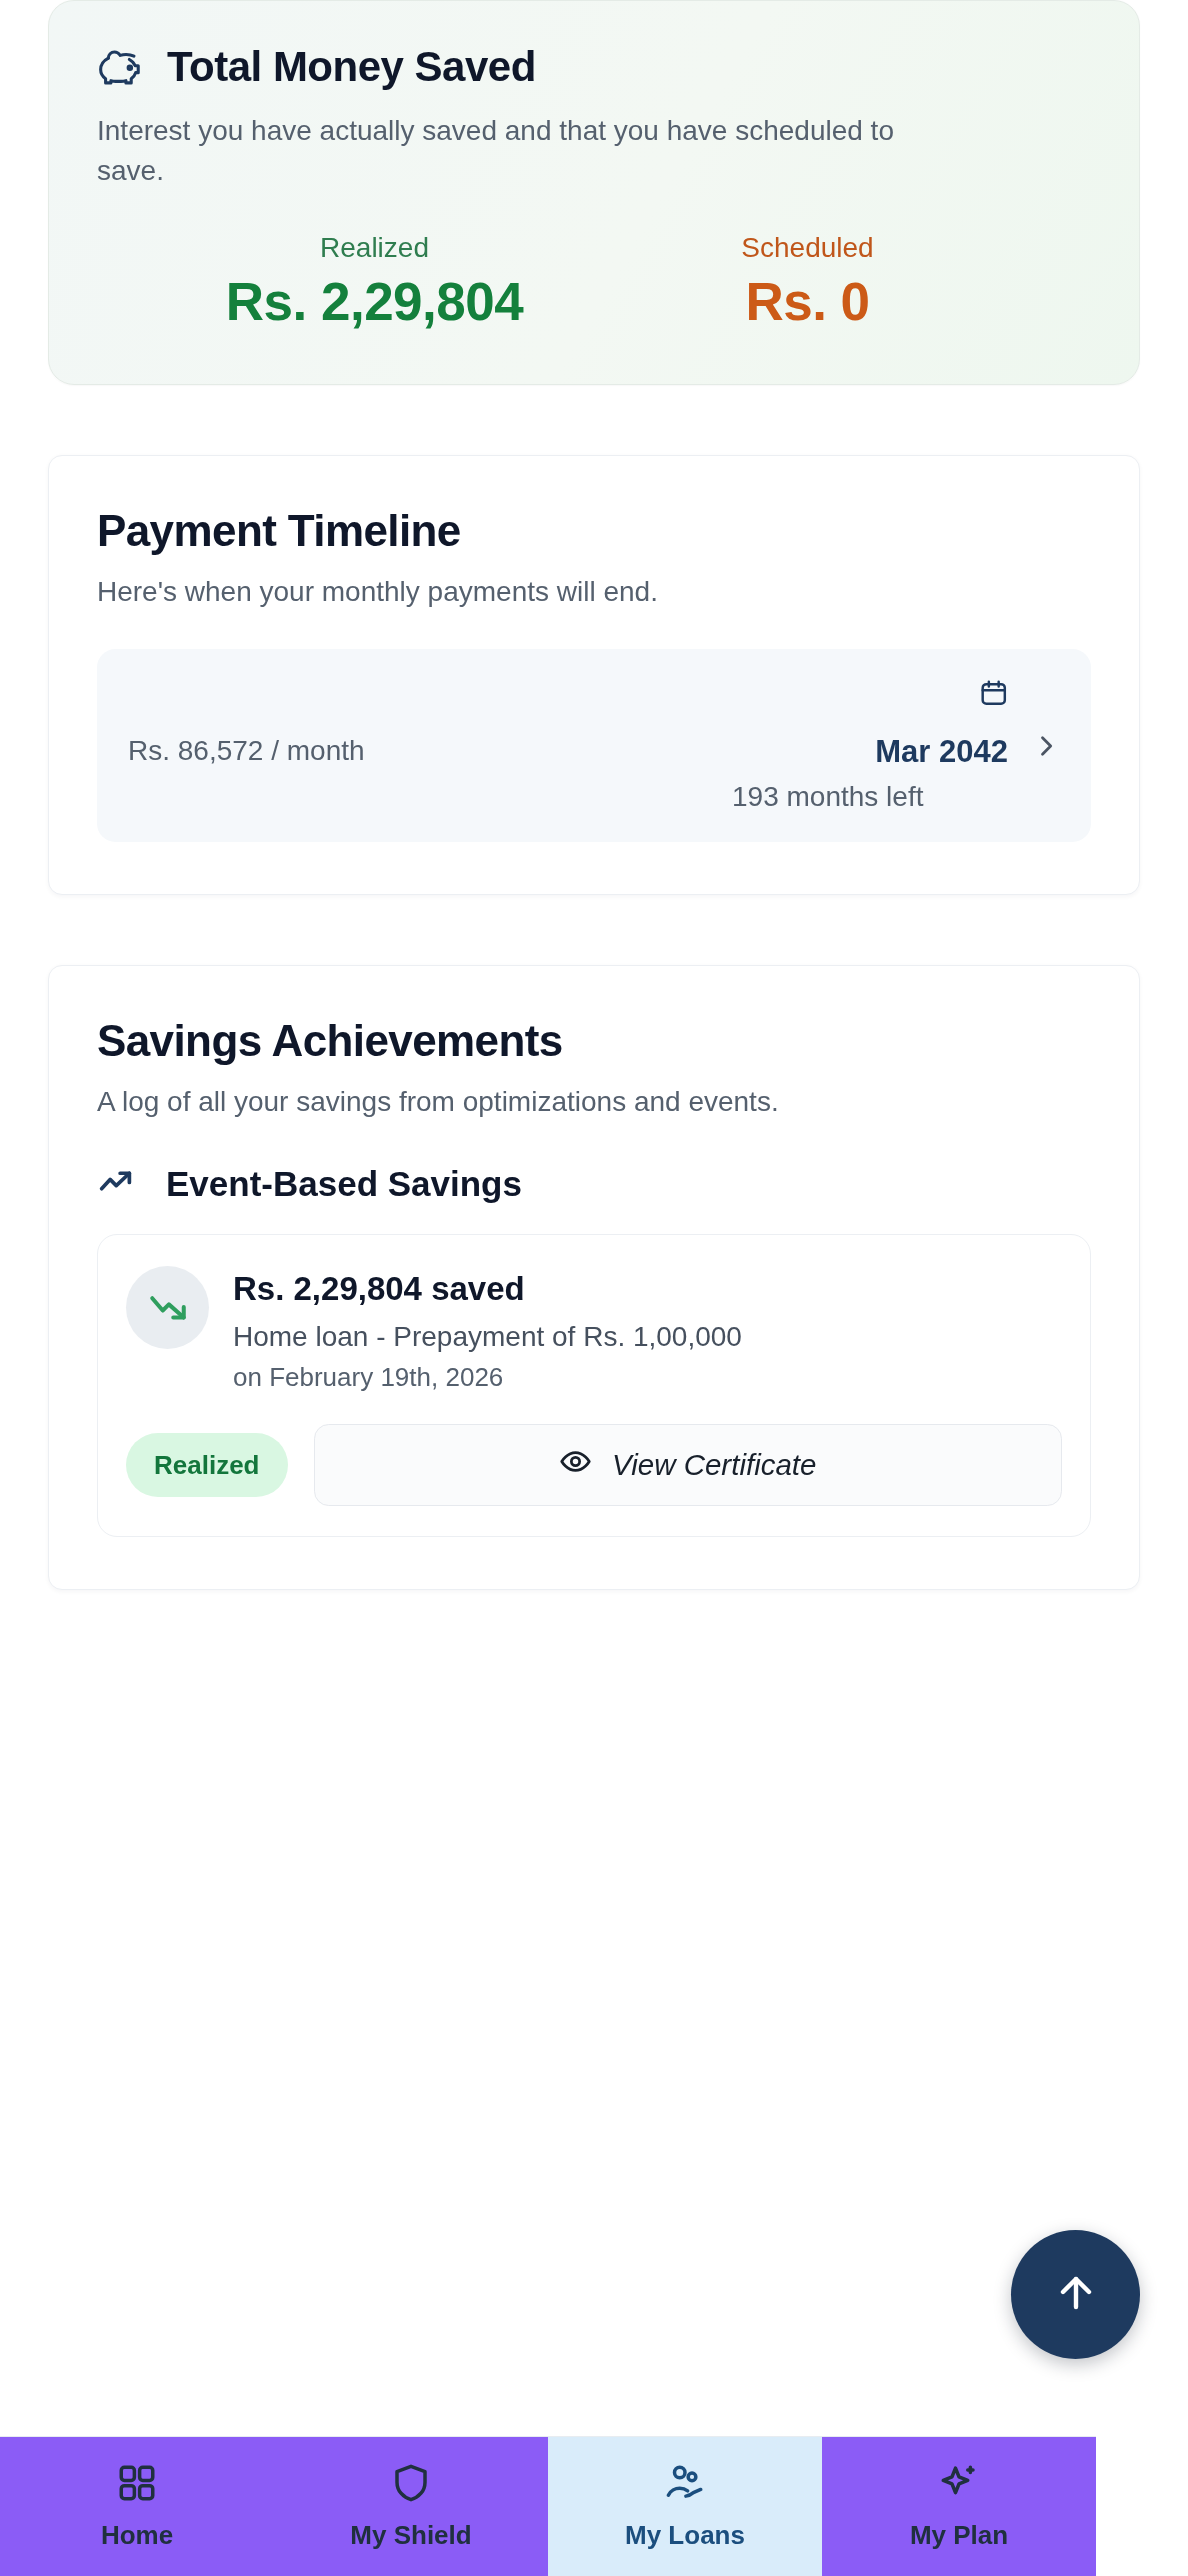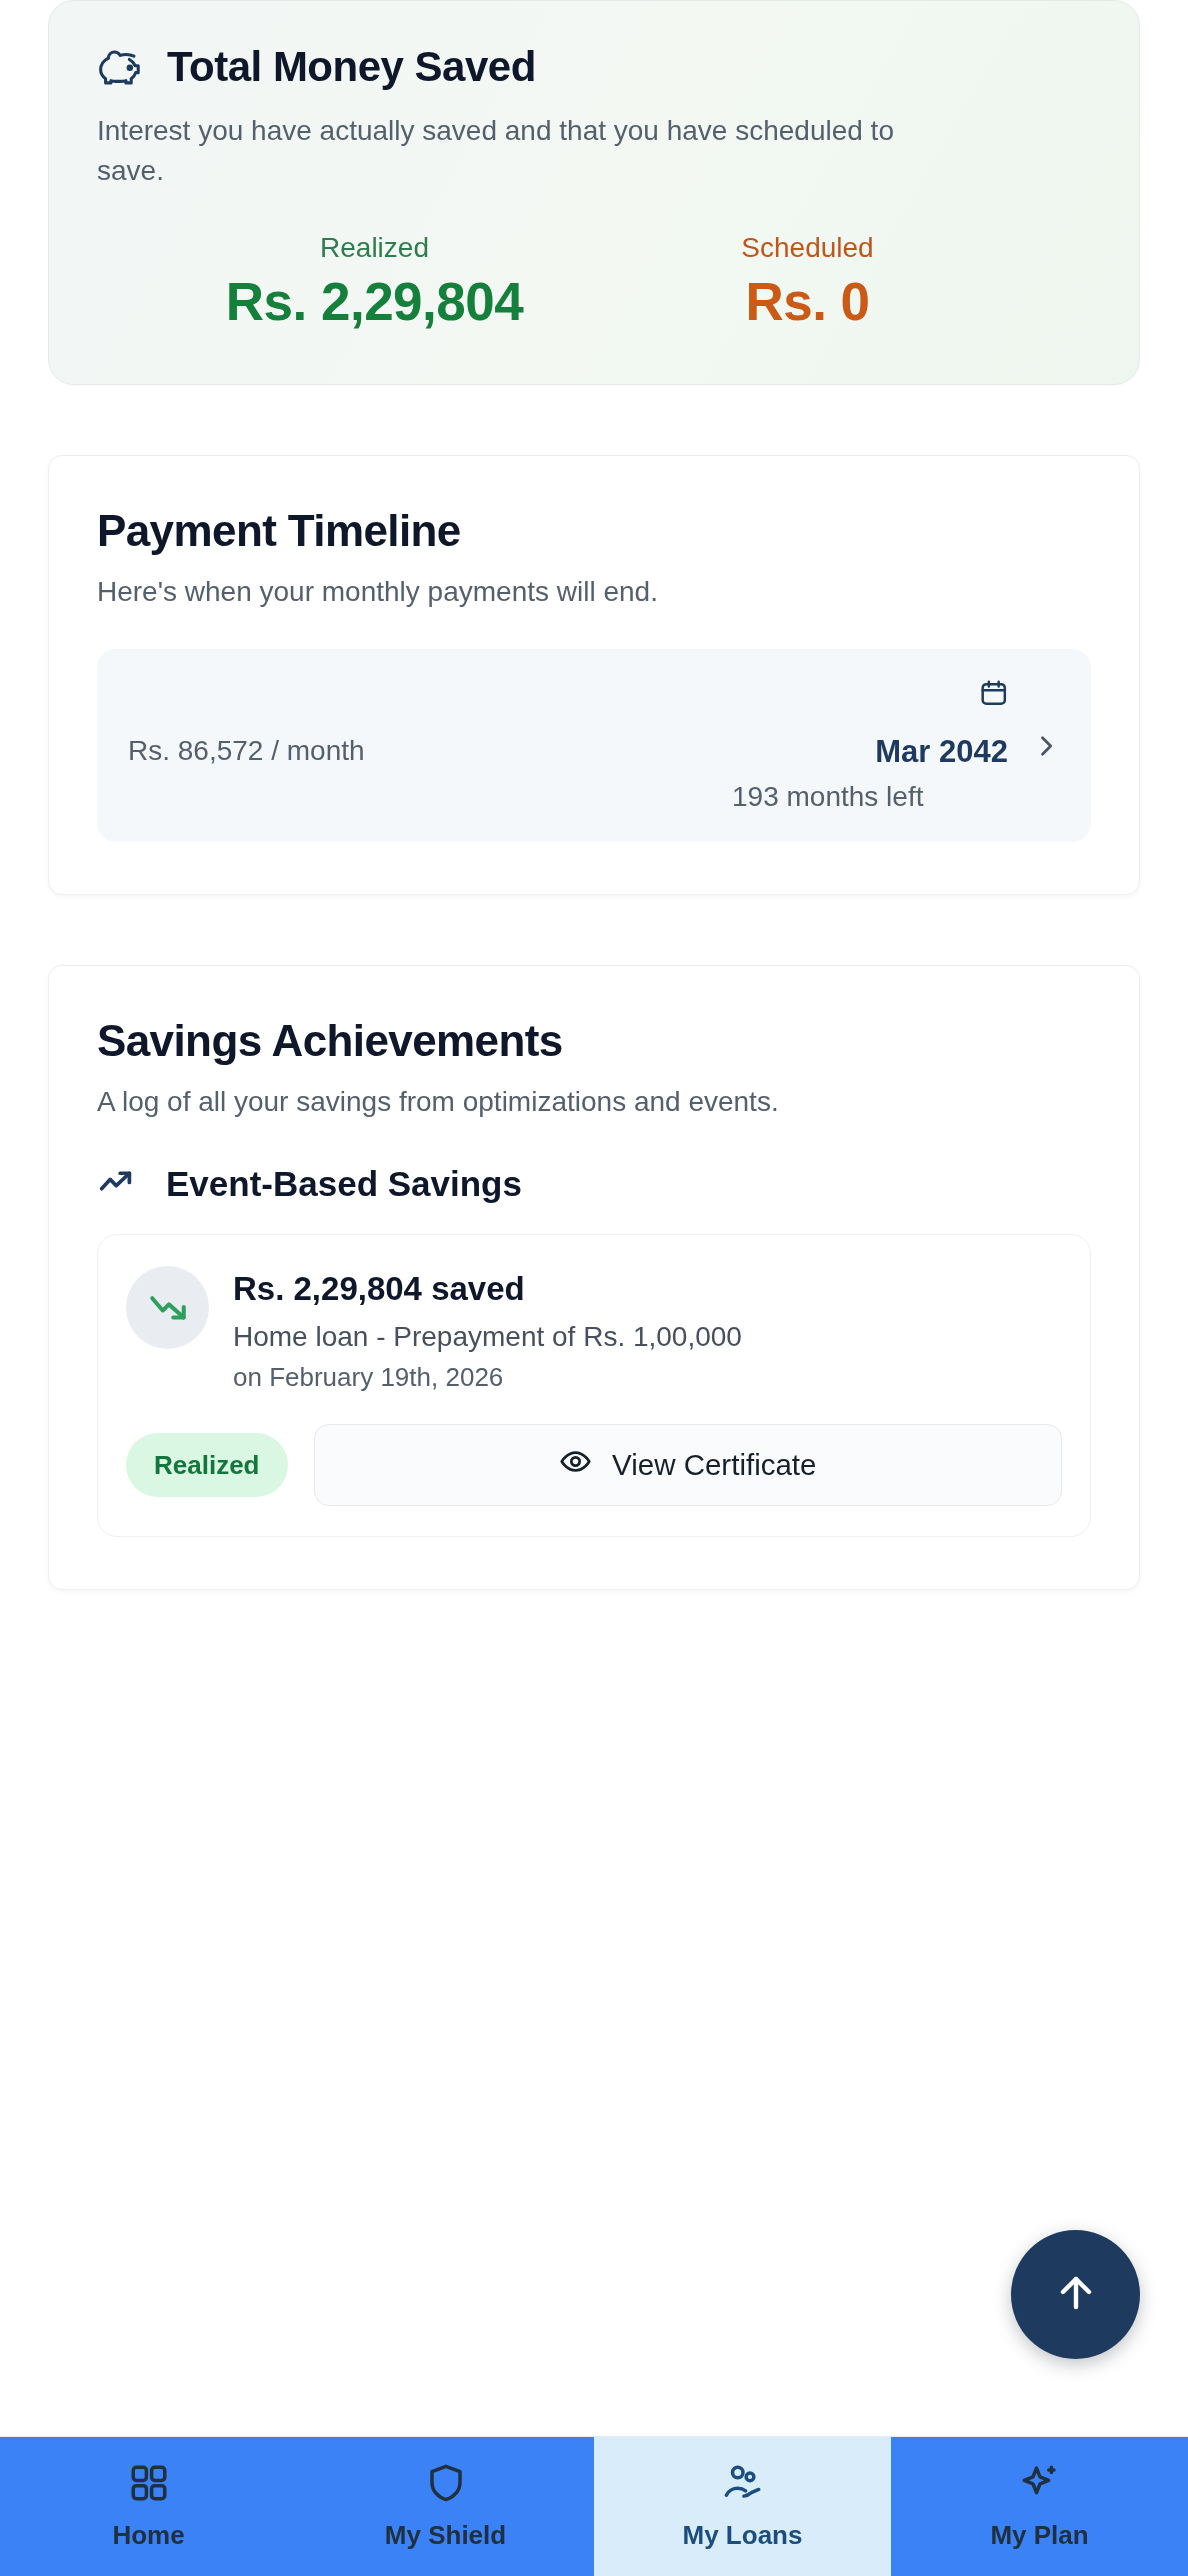--- a/index.html
+++ b/index.html
@@ -196,42 +196,43 @@
     border-radius: 14.7px;
     background: #fafbfc;
     padding: 20px 0;
     display: flex;
     align-items: center;
     justify-content: center;
     gap: 20px;
     font-size: 29.5px;
     color: #18202b;
     cursor: pointer;
+    font-style: italic;
   }
 
   
   .fab {
     position: absolute;
     right: 48px;
     top: 2230px;
     width: 129px; height: 129px;
     border-radius: 50%;
     background: #1e3a5f;
     display: flex; align-items: center; justify-content: center;
     box-shadow: 0 5.5px 16.6px rgba(16,24,40,0.25);
     cursor: pointer;
   }
 
   
   .bottom-nav {
     position: absolute;
     left: 0; bottom: 0;
-    width: 1188px;
+    width: 1096px;
     height: 140px;
-    background: #3b82f6;
+    background: #8b5cf6;
     border-top: 0.9px solid #e8ecf0;
     display: flex;
   }
   .nav-item {
     flex: 1 1 0;
     display: flex;
     flex-direction: column;
     align-items: center;
     justify-content: center;
     gap: 13px;

